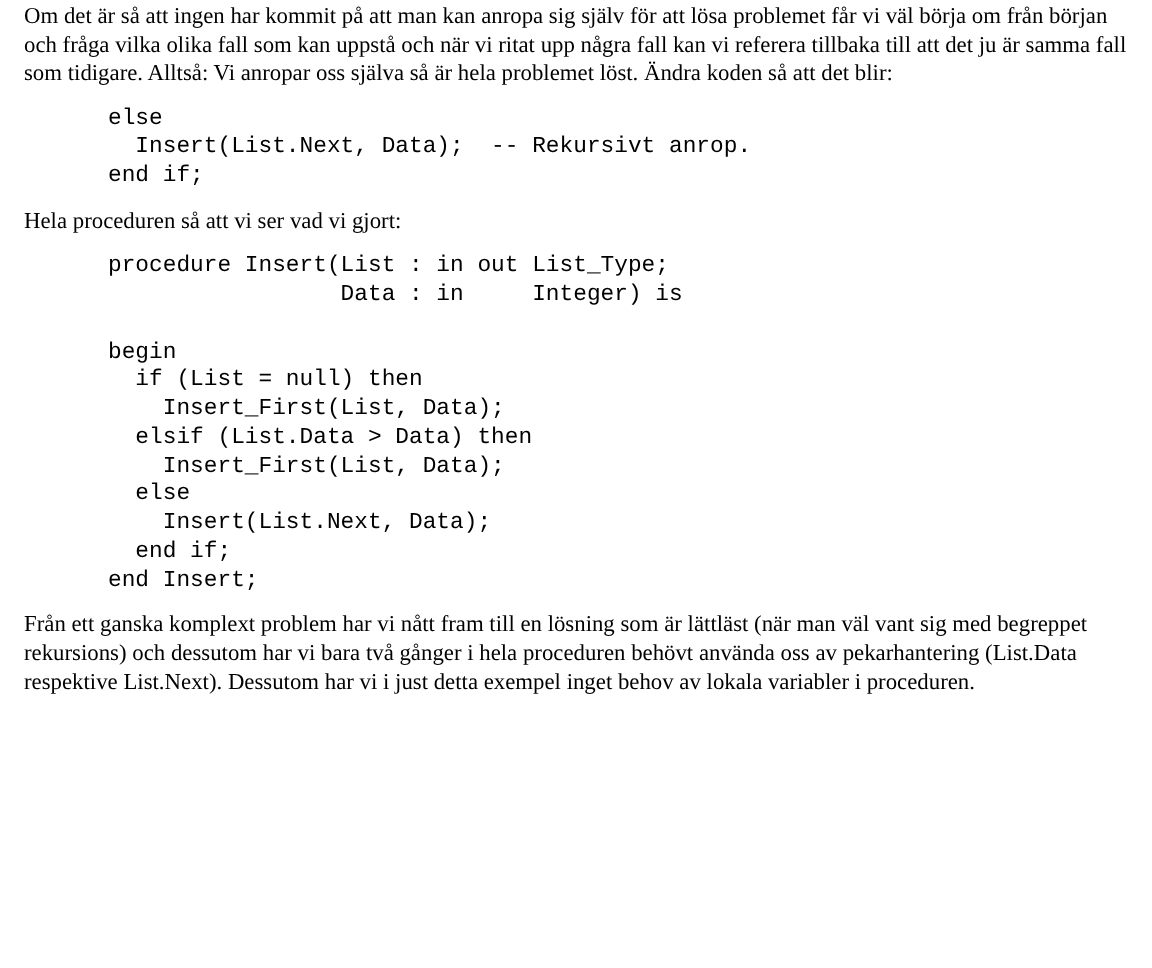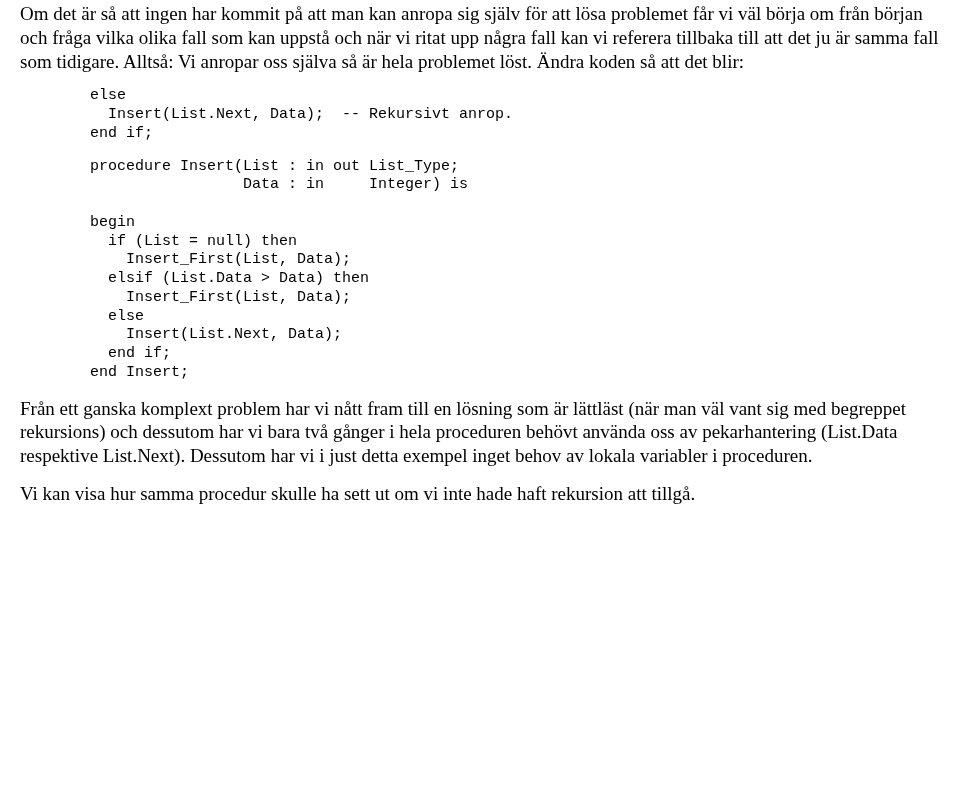--- a/index.html
+++ b/index.html
@@ -15,49 +15,49 @@
     padding: 2px 20px 20px 20px;
     box-sizing: border-box;
   }
   p {
     margin: 0 0 14px 0;
     font-size: 19px;
     line-height: 1.25;
   }
   pre.code {
     font-family: "Courier New", Courier, monospace;
-    font-size: 15px;
+    font-size: 19px;
     line-height: 1.25;
     white-space: pre;
     margin: 0 0 14px 70px;
   }
 </style>
 </head>
 <body>
 
 <div class="page">
 
 
   <p>Om det är så att ingen har kommit på att man kan anropa sig själv för att lösa problemet får vi väl börja om från början och fråga vilka olika fall som kan uppstå och när vi ritat upp några fall kan vi referera tillbaka till att det ju är samma fall som tidigare. Alltså: Vi anropar oss själva så är hela problemet löst. Ändra koden så att det blir:</p>
 
   <pre class="code">else
   Insert(List.Next, Data);  -- Rekursivt anrop.
 end if;</pre>
 
+  <p>Hela proceduren så att vi ser vad vi gjort:</p>
 
   <pre class="code">procedure Insert(List : in out List_Type;
                  Data : in     Integer) is
 
 begin
   if (List = null) then
     Insert_First(List, Data);
   elsif (List.Data &gt; Data) then
     Insert_First(List, Data);
   else
     Insert(List.Next, Data);
   end if;
 end Insert;</pre>
 
   <p>Från ett ganska komplext problem har vi nått fram till en lösning som är lättläst (när man väl vant sig med begreppet rekursions) och dessutom har vi bara två gånger i hela proceduren behövt använda oss av pekarhantering (List.Data respektive List.Next). Dessutom har vi i just detta exempel inget behov av lokala variabler i proceduren.</p>
 
-  <p>Vi kan visa hur samma procedur skulle ha sett ut om vi inte hade haft rekursion att tillgå.</p>
 
 </div>
 
 </body></html>

